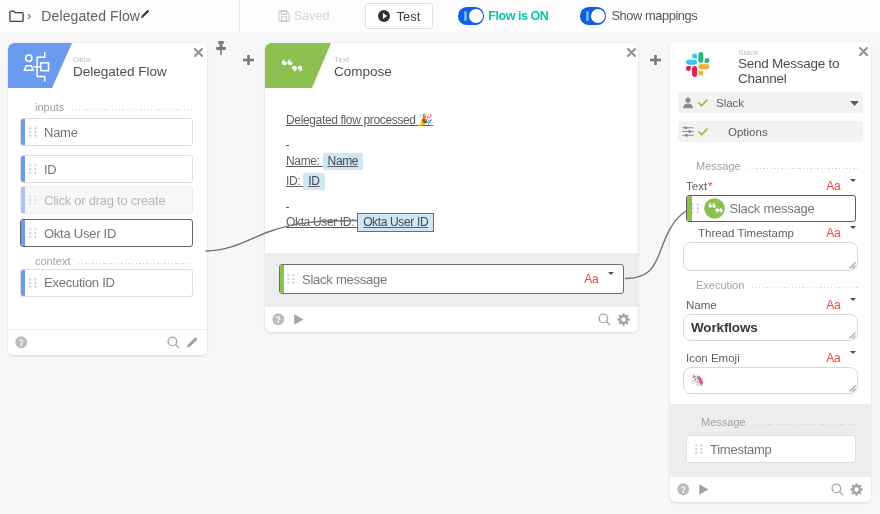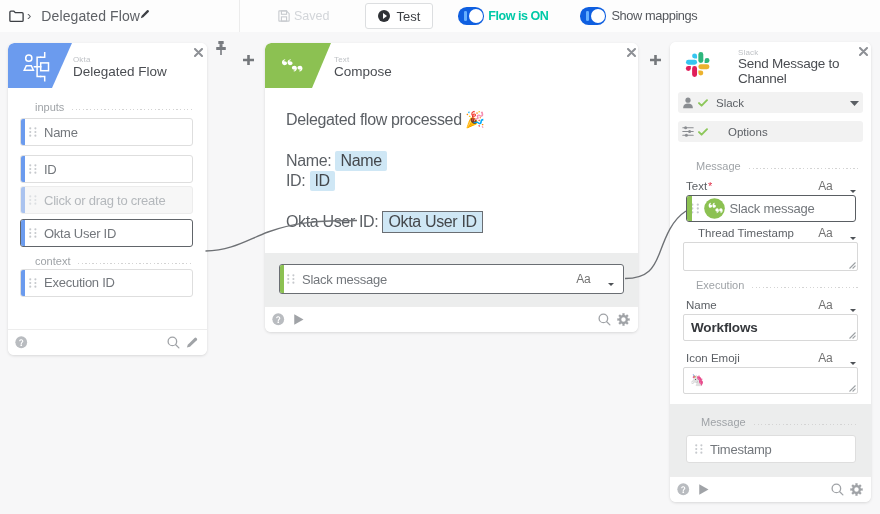--- a/index.html
+++ b/index.html
@@ -51,32 +51,32 @@
   .pill .edge{position:absolute;left:0;top:0;bottom:0;width:4px;background:#6b9bee;}
   .pill.sel{border:1.5px solid #61656a;}
   .pill.ph{background:#f7f7f7;border-color:#ececec;}
   .pill.ph .edge{background:#aac3ef;}
   .grip{width:8px;height:10px;margin-left:8px;flex:none;}
   .pill-txt{font-size:13px;color:#73777c;margin-left:7px;letter-spacing:-0.25px;}
   .pill.ph .pill-txt{color:#b4b8bc;}
 
   
   .c2body{position:absolute;left:0;top:46px;right:0;background:#fff;}
-  .c2line{font-size:16px;color:#5b5f64;line-height:20.4px;white-space:pre;letter-spacing:-0.35px;}
+  .c2line{font-size:12px;color:#5b5f64;line-height:20.4px;white-space:pre;letter-spacing:-0.35px;text-decoration:underline;}
   .tok{background:#cfe7f5;color:#44474b;padding:1px 5px 2px;border-radius:2px;}
   .tok-o{background:#cfe7f5;color:#44474b;padding:1px 5px 2px;border:1px solid #6a6e73;}
 
   
   .c3row{height:21px;background:#f2f2f2;border-radius:3px;display:flex;align-items:center;position:relative;}
   .c3row-lab{font-size:11.5px;color:#5b5f64;}
   .chk{width:10px;height:8px;}
   .fldlab{font-size:11.5px;color:#5b5f64;}
-  .aa{font-size:12px;color:#737373;display:flex;align-items:flex-end;gap:16px;letter-spacing:-0.2px;}
+  .aa{font-size:12px;color:#ef4444;display:flex;align-items:flex-start;gap:8px;letter-spacing:-0.2px;}
   .caret{width:0;height:0;border-left:3px solid transparent;border-right:3px solid transparent;border-top:3.6px solid #4e5257;margin-left:1.5px;}
-  .ta{background:#fff;border:1px solid #d8d8d8;border-radius:2px;position:relative;}
+  .ta{background:#fff;border:1px solid #d8d8d8;border-radius:8px;position:relative;}
   .ta .rsz{position:absolute;right:1px;bottom:1px;width:7px;height:7px;}
   .ta-val{font-size:13.5px;color:#35383c;font-weight:600;letter-spacing:-0.15px;}
 </style>
 </head>
 <body>
 
 <div class="topbar">
   <div class="tb-left">
     <span>
       <svg class="folder-ico" viewBox="0 0 17 14">

